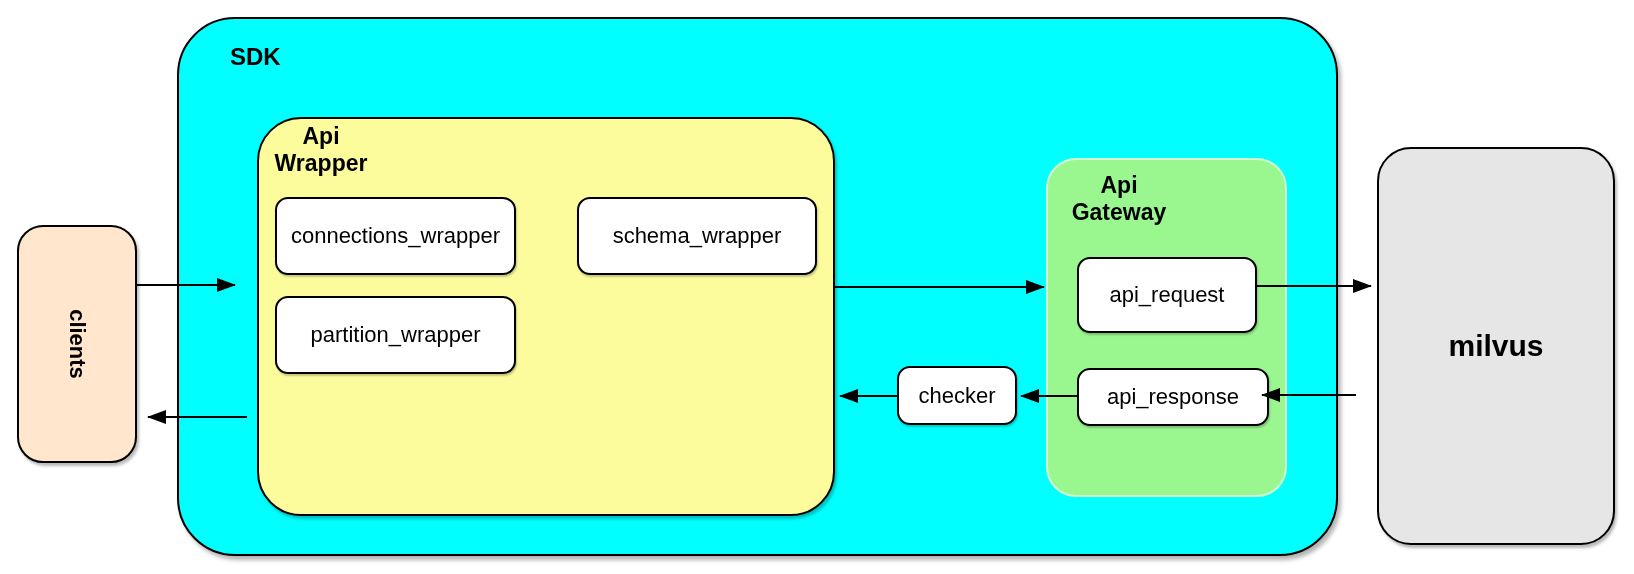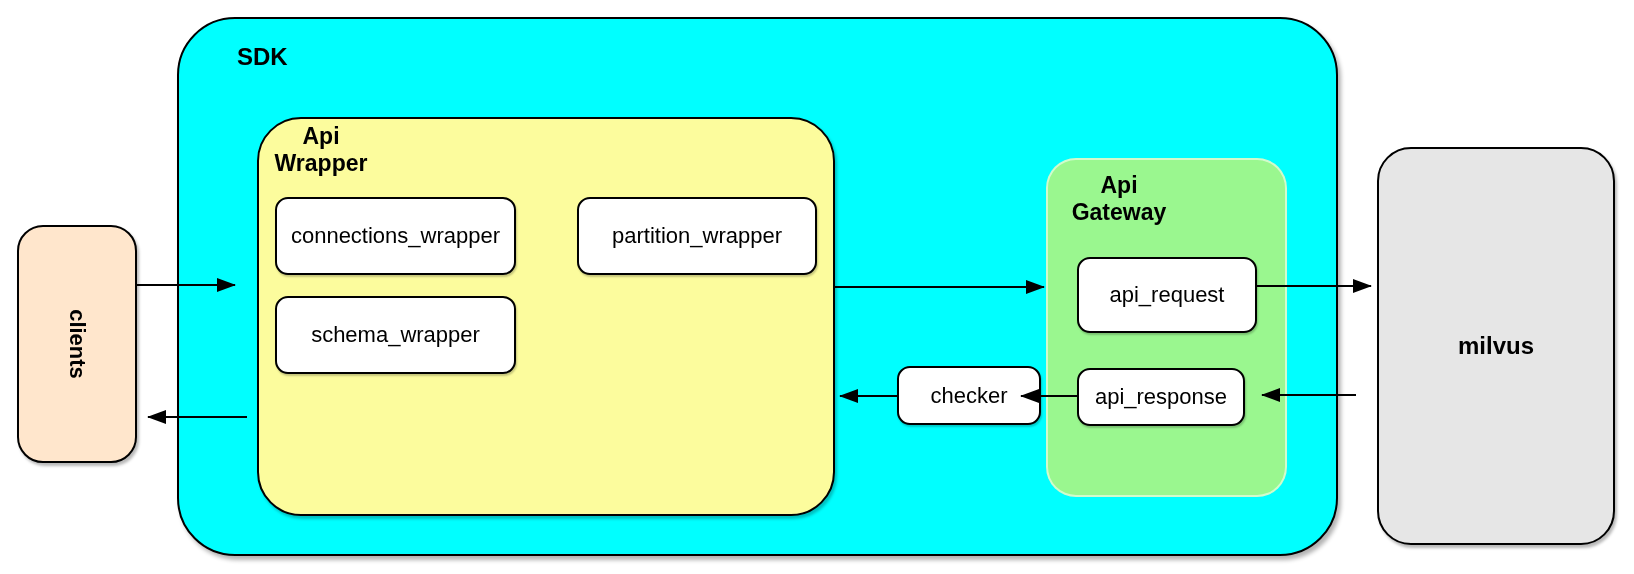--- a/index.html
+++ b/index.html
@@ -17,21 +17,21 @@
   
   .sdk-box {
     left: 177px; top: 17px; width: 1161px; height: 539px;
     background: #00FFFF;
     border: 2px solid #000;
     border-radius: 58px;
     box-shadow: 3px 4px 4px rgba(0,0,0,0.30);
   }
   .sdk-label {
     left: 51px; top: 25px;
-    font-size: 24px; font-weight: bold; line-height: 26px; margin-left: 7px;
+    font-size: 24px; font-weight: bold; line-height: 26px;
   }
   .wrapper-box {
     left: 78px; top: 98px; width: 578px; height: 399px;
     background: #FCFC9D;
     border: 2px solid #000;
     border-radius: 44px;
     box-shadow: 2px 3px 3px rgba(0,0,0,0.25);
   }
   .wrapper-label {
     left: 2px; top: 4px; width: 120px;
@@ -62,22 +62,22 @@
   .item {
     background: #ffffff;
     border: 2px solid #000;
     border-radius: 13px;
     display: flex; align-items: center; justify-content: center;
     font-size: 22px; line-height: 24px;
     box-shadow: 1px 2px 2px rgba(0,0,0,0.22);
     text-align: left;
   }
   .api-request  { left: 29px; top: 97px;  width: 180px; height: 76px; }
-  .api-response { left: 29px; top: 208px; width: 168px; height: 58px; }
-  .checker-box  { left: 897px; top: 366px; width: 144px; height: 59px; }
+  .api-response { left: 29px; top: 208px; width: 192px; height: 58px; }
+  .checker-box  { left: 897px; top: 366px; width: 120px; height: 59px; }
 
   .clients-box {
     left: 17px; top: 225px; width: 120px; height: 238px;
     background: #FFE6CC;
     border: 2px solid #000;
     border-radius: 26px;
     box-shadow: 2px 3px 3px rgba(0,0,0,0.28);
     display: flex; align-items: center; justify-content: center;
   }
   .clients-label {
@@ -85,21 +85,21 @@
     transform: rotate(90deg);
     white-space: nowrap;
   }
   .milvus-box {
     left: 1377px; top: 147px; width: 238px; height: 398px;
     background: #E6E6E6;
     border: 2px solid #000;
     border-radius: 34px;
     box-shadow: 2px 3px 3px rgba(0,0,0,0.28);
     display: flex; align-items: center; justify-content: center;
-    font-size: 24px; font-weight: bold;
+    font-size: 30px; font-weight: bold;
   }
 
   .arrows {
     position: absolute; left: 0; top: 0;
     width: 1634px; height: 574px;
     pointer-events: none;
     z-index: 10;
   }
 </style>
 </head>
@@ -112,22 +112,22 @@
   </div>
 
   <div class="abs sdk-box">
     <div class="abs sdk-label">SDK</div>
 
     <div class="abs wrapper-box">
       <div class="abs wrapper-label">Api
 Wrapper</div>
       <div class="abs wrapper-grid">
         <div class="item">connections_wrapper</div>
+        <div class="item">schema_wrapper</div>
         <div class="item">partition_wrapper</div>
-        <div class="item">schema_wrapper</div>
       </div>
     </div>
 
     <div class="abs gateway-box">
       <div class="abs gateway-label">Api
 Gateway</div>
       <div class="abs item api-request">api_request</div>
       <div class="abs item api-response">api_response</div>
     </div>
   </div>

